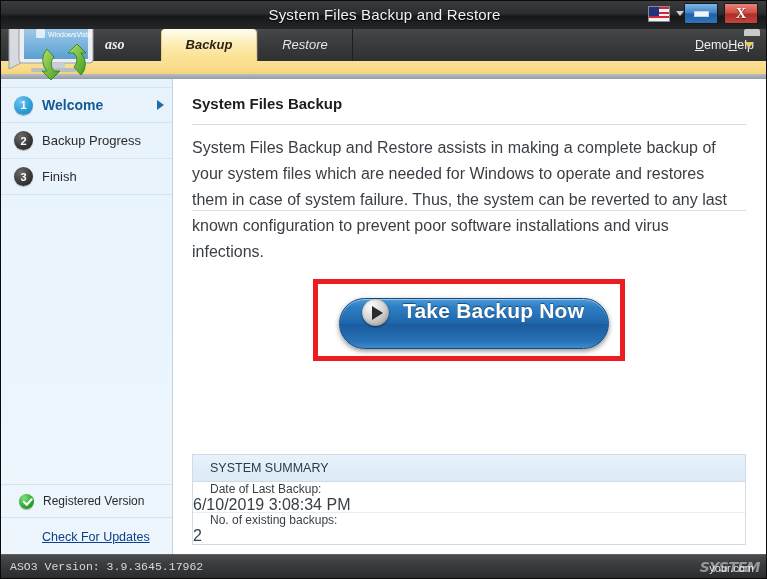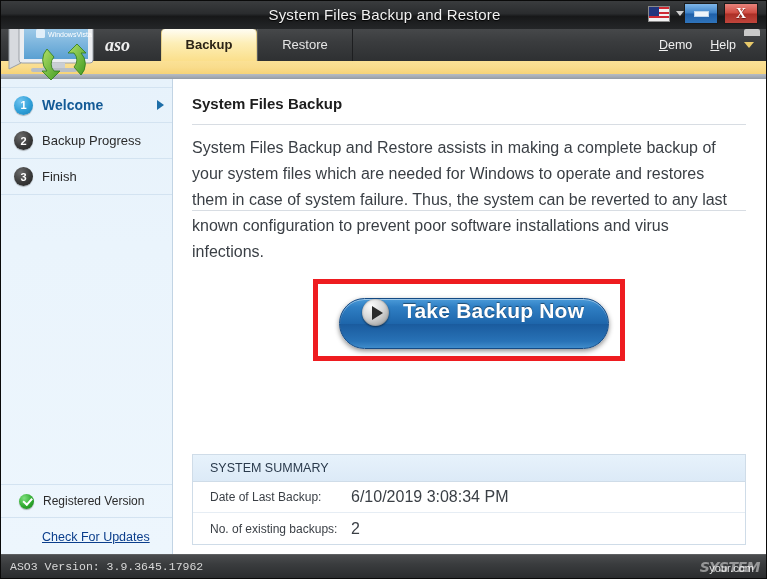--- a/index.html
+++ b/index.html
@@ -70,38 +70,38 @@
   }
 
   
   .tabbar {
     position: absolute; top: 28px; left: 0; width: 767px; height: 32px;
     background: linear-gradient(to bottom, #46484a 0%, #3a3c3e 40%, #2e3032 100%);
     z-index: 20;
   }
   .aso-logo {
     position: absolute; left: 104px; top: 0; height: 32px; line-height: 32px;
-    color: #efefef; font-size: 18px; font-style: italic; font-weight: bold;
+    color: #efefef; font-size: 14px; font-style: italic; font-weight: bold;
     font-family: "Liberation Serif", serif;
   }
-  .tabs { position: absolute; left: 160px; top: 0; height: 32px; display: flex; }
+  .tabs { position: absolute; left: 160px; top: 0; height: 32px; display: flex; font-style: italic; }
   .tab {
     height: 32px; line-height: 31px; padding: 0 18px; min-width: 96px;
     text-align: center; color: #e6e6e6; font-size: 13px; cursor: pointer;
     border-left: 1px solid #5b5d5f; border-right: 1px solid #1d1e20;
   }
   .tab.active {
     background: linear-gradient(to bottom, #fffdf3 0%, #fdeeb6 45%, #fbdf8b 100%);
     color: #2c2417; font-weight: bold;
     border-left: 1px solid #e6d08a; border-right: 1px solid #e6d08a;
     border-top-left-radius: 4px; border-top-right-radius: 4px;
   }
   .help-zone {
     position: absolute; right: 8px; top: 0; height: 32px;
-    display: flex; align-items: center; gap: 18px; padding-right: 6px;
+    display: flex; align-items: center; padding-right: 6px;
   }
   .help-link {
     color: #efefef; font-size: 12.5px; cursor: pointer;
   }
   .help-link u { text-decoration: underline; }
   .help-caret {
     width: 0; height: 0; border-left: 5px solid transparent;
     border-right: 5px solid transparent; border-top: 6px solid #e8c96a;
     cursor: pointer; margin-left: -10px;
   }
@@ -244,22 +244,22 @@
     position: absolute; left: 19px; top: 375px; width: 554px;
     border: 1px solid #cfdce8;
   }
   .summary-head {
     height: 27px; line-height: 27px; padding-left: 17px;
     background: linear-gradient(to bottom, #e7f2fb 0%, #dceaf7 100%);
     font-size: 12.5px; color: #2a3a4c;
     border-bottom: 1px solid #cfdce8;
   }
   .summary-row {
-    height: 31px; display: flex; align-items: center;
-    border-bottom: 1px solid #e6edf4; background: #fff;
+    height: 31px; display: flex; align-items: flex-start;
+    border-bottom: 1px solid #e6edf4; background: #fff; flex-direction: column;
   }
   .summary-row:last-child { border-bottom: none; }
   .sum-key {
     width: 158px; padding-left: 17px; font-size: 12px; color: #3a3f45;
   }
   .sum-val { font-size: 16px; color: #3a3f45; }
 
   
   .statusbar {
     position: absolute; left: 0; bottom: 0; width: 767px; height: 24px;

